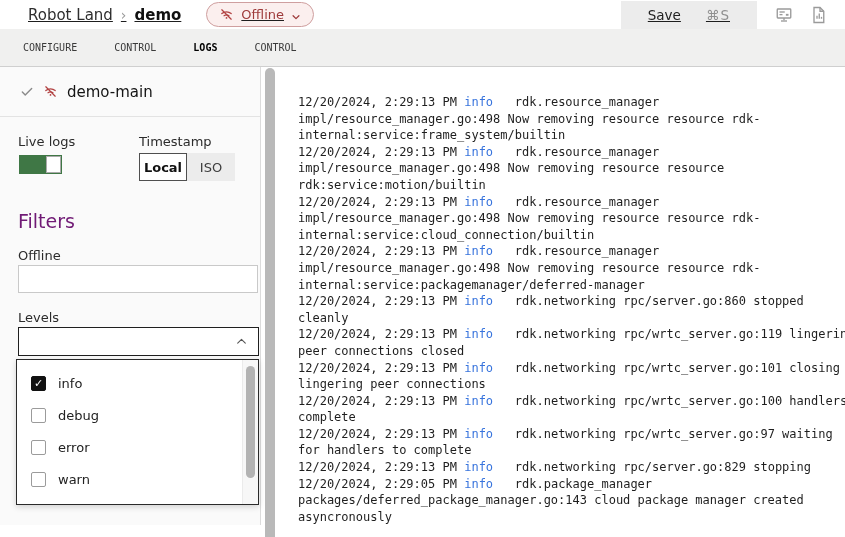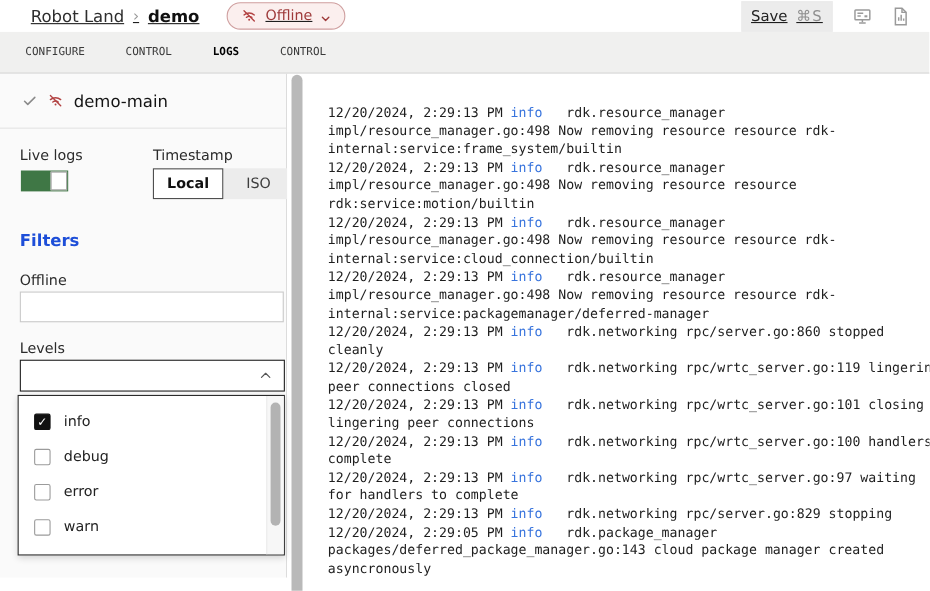--- a/index.html
+++ b/index.html
@@ -15,22 +15,22 @@
   .crumb-sep{margin:0 8px;color:#9a9a9a;font-size:14px;}
   .crumb-machine{font-weight:bold;color:#111;}
   .status-chip{
     margin-left:25px;display:flex;align-items:flex-end;gap:7px;
     background:#fbefee;border:1px solid #cf9f9f;border-radius:15px;
     padding:4px 12px;cursor:pointer;
   }
   .status-chip .status-label{font-size:13px;color:#9e3a3a;}
   .header-right{display:flex;align-items:center;gap:18px;padding-right:16px;}
   .save-btn{
-    display:flex;align-items:center;gap:8px;background:#ececec;border:1px solid #ececec;
-    padding:5px 8px;font-size:13.5px;color:#222;cursor:pointer;
+    display:flex;align-items:center;gap:25px;background:#ececec;border:1px solid #ececec;
+    padding:5px 26px;font-size:13.5px;color:#222;cursor:pointer;
     font-family:"DejaVu Sans","Liberation Sans",sans-serif;
   }
   .save-shortcut{color:#8f8f8f;letter-spacing:1px;}
   .hdr-icon{width:18px;height:18px;display:flex;align-items:center;cursor:pointer;}
   
   .tabbar{
     height:37px;background:#f0f0ef;border-bottom:1px solid #cfcfcf;
     display:flex;align-items:center;padding-left:23px;gap:37px;
   }
   .tab{
@@ -54,25 +54,25 @@
   .toggle{
     position:absolute;left:19px;top:88px;width:43px;height:19px;background:#3f7745;
     cursor:pointer;
   }
   .toggle-knob{
     position:absolute;right:1px;top:1px;width:15px;height:17px;background:#fff;
     border:1px solid #aaa;box-sizing:border-box;
   }
   .segmented{position:absolute;left:139px;top:86px;height:28px;display:flex;background:#ececec;}
   .seg-btn{
-    width:64px;display:flex;align-items:center;justify-content:center;
+    width:48px;display:flex;align-items:center;justify-content:center;
     font-size:13px;color:#3d3d3d;cursor:pointer;box-sizing:border-box;
   }
   .seg-btn.selected{background:#fff;border:1px solid #4f4f4f;font-weight:bold;color:#111;}
-  .filters-title{position:absolute;left:18px;top:143px;font-size:15px;font-weight:700;color:#1d4ed8;}
+  .filters-title{position:absolute;left:18px;top:143px;font-size:19px;font-weight:400;color:#701a75;}
   .text-input{
     position:absolute;left:18px;top:198px;width:240px;height:28px;box-sizing:border-box;
     border:1px solid #c9c9c9;background:#fff;font-size:13px;padding:0 8px;outline:none;
     font-family:"DejaVu Sans","Liberation Sans",sans-serif;
   }
   .levels-select{
     position:absolute;left:18px;top:260px;width:241px;height:29px;box-sizing:border-box;
     border:1px solid #1f1f1f;background:#fff;display:flex;align-items:center;
     justify-content:flex-end;padding-right:10px;cursor:pointer;
   }

